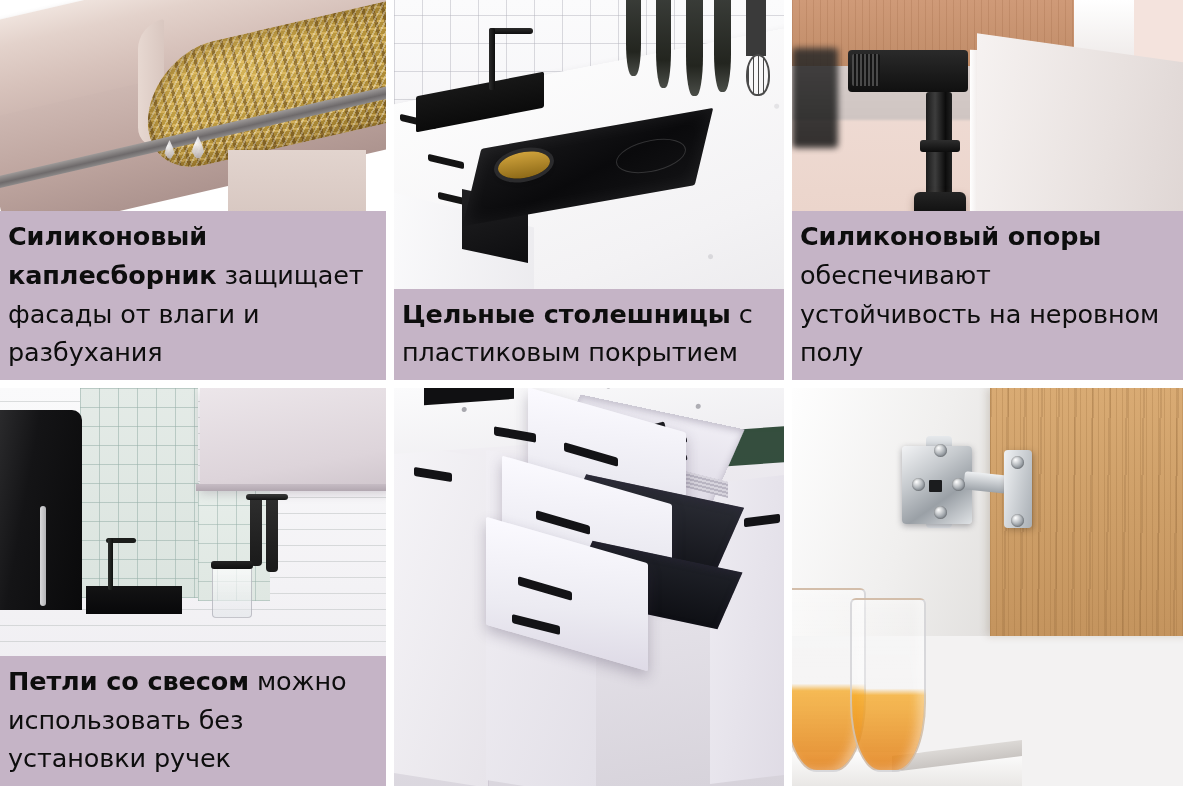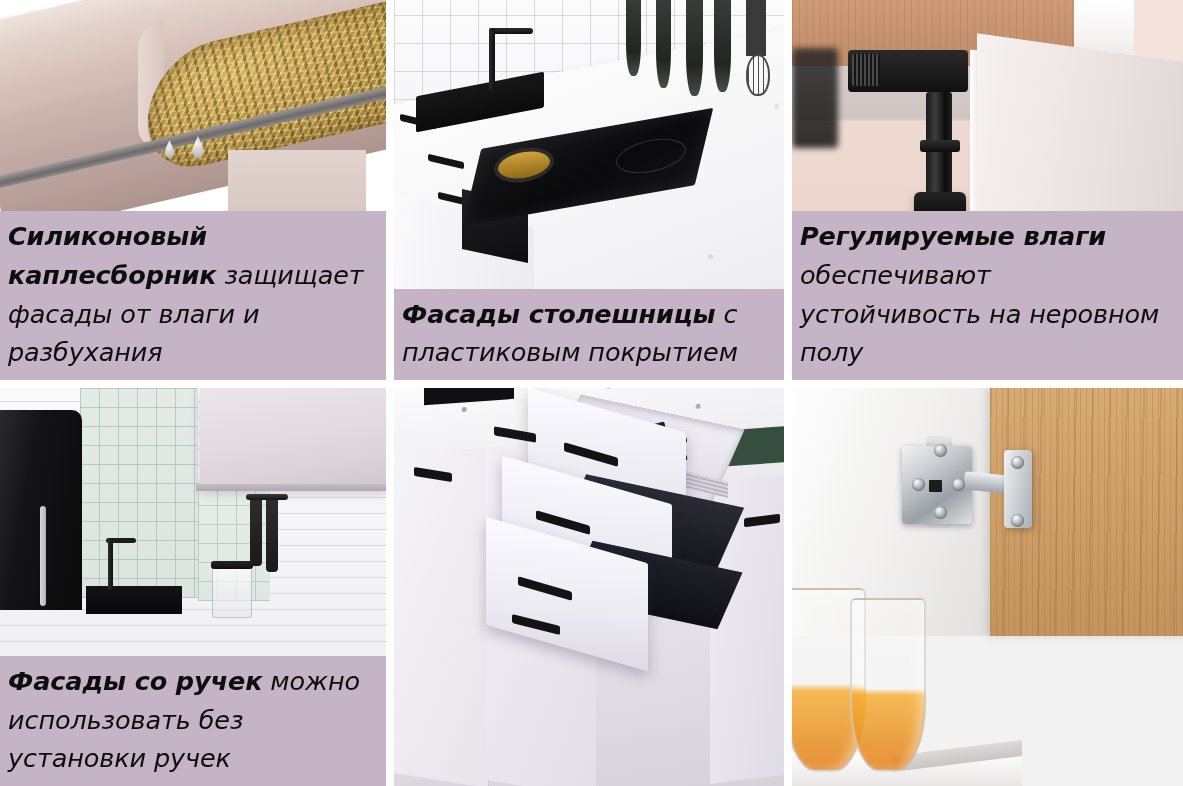--- a/index.html
+++ b/index.html
@@ -11,21 +11,21 @@
     overflow:hidden;
   }
   .grid{
     position:relative;
     width:1183px;height:786px;
     display:grid;
     grid-template-columns:386px 8px 390px 8px 391px;
     grid-template-rows:380px 8px 398px;
     background:#ffffff;
   }
-  .cell{position:relative;overflow:hidden;background:#14532d;font-style:italic;}
+  .cell{position:relative;overflow:hidden;background:#14532d;}
   .c1{grid-column:1;grid-row:1;}
   .c2{grid-column:3;grid-row:1;}
   .c3{grid-column:5;grid-row:1;}
   .c4{grid-column:1;grid-row:3;}
   .c5{grid-column:3;grid-row:3;}
   .c6{grid-column:5;grid-row:3;}
   .gapcol,.gaprow{background:#ffffff;}
 
   .photo{position:absolute;inset:0;overflow:hidden;}
 
@@ -524,21 +524,21 @@
       <div class="hob"></div>
       <div class="hobRing"></div>
       <div class="pan"></div>
       <div class="util u1"></div>
       <div class="util u2"></div>
       <div class="util u3"></div>
       <div class="util u4"></div>
       <div class="whisk"></div>
     </div>
     <div class="caption">
-      <b>Фасады столешницы</b><span class="reg"> с пластиковым покрытием</span>
+      <b>Цельные столешницы</b><span class="reg"> с пластиковым покрытием</span>
     </div>
   </div>
 
   <div class="gapcol" style="grid-column:4;grid-row:1;"></div>
 
   <div class="cell c3">
     <div class="photo p3">
       <div class="floor"></div>
       <div class="wallBack"></div>
       <div class="woodTop"></div>
@@ -546,21 +546,21 @@
       <div class="legBlur"></div>
       <div class="legShaft"></div>
       <div class="legHead"></div>
       <div class="legGrill"></div>
       <div class="legRing"></div>
       <div class="legFoot"></div>
       <div class="plinthEdge"></div>
       <div class="plinth"></div>
     </div>
     <div class="caption">
-      <b>Регулируемые влаги</b><span class="reg"> обеспечивают устойчивость на неровном полу</span>
+      <b>Силиконовый опоры</b><span class="reg"> обеспечивают устойчивость на неровном полу</span>
     </div>
   </div>
 
   <div class="gaprow" style="grid-column:1/6;grid-row:2;"></div>
 
   <div class="cell c4">
     <div class="photo p4">
       <div class="wallR"></div>
       <div class="tileMint"></div>
       <div class="tileMint2"></div>
@@ -571,21 +571,21 @@
       <div class="rail"></div>
       <div class="towel t1"></div>
       <div class="towel t2"></div>
       <div class="counter4"></div>
       <div class="sink4"></div>
       <div class="tap4arm"></div>
       <div class="tap4"></div>
       <div class="kettle4"></div>
     </div>
     <div class="caption">
-      <b>Фасады со ручек</b><span class="reg"> можно использовать без установки ручек</span>
+      <b>Петли со свесом</b><span class="reg"> можно использовать без установки ручек</span>
     </div>
   </div>
 
   <div class="gapcol" style="grid-column:2;grid-row:3;"></div>
 
   <div class="cell c5">
     <div class="photo p5">
       <div class="carcass"></div>
       <div class="doorL"></div>
       <div class="doorM"></div>

